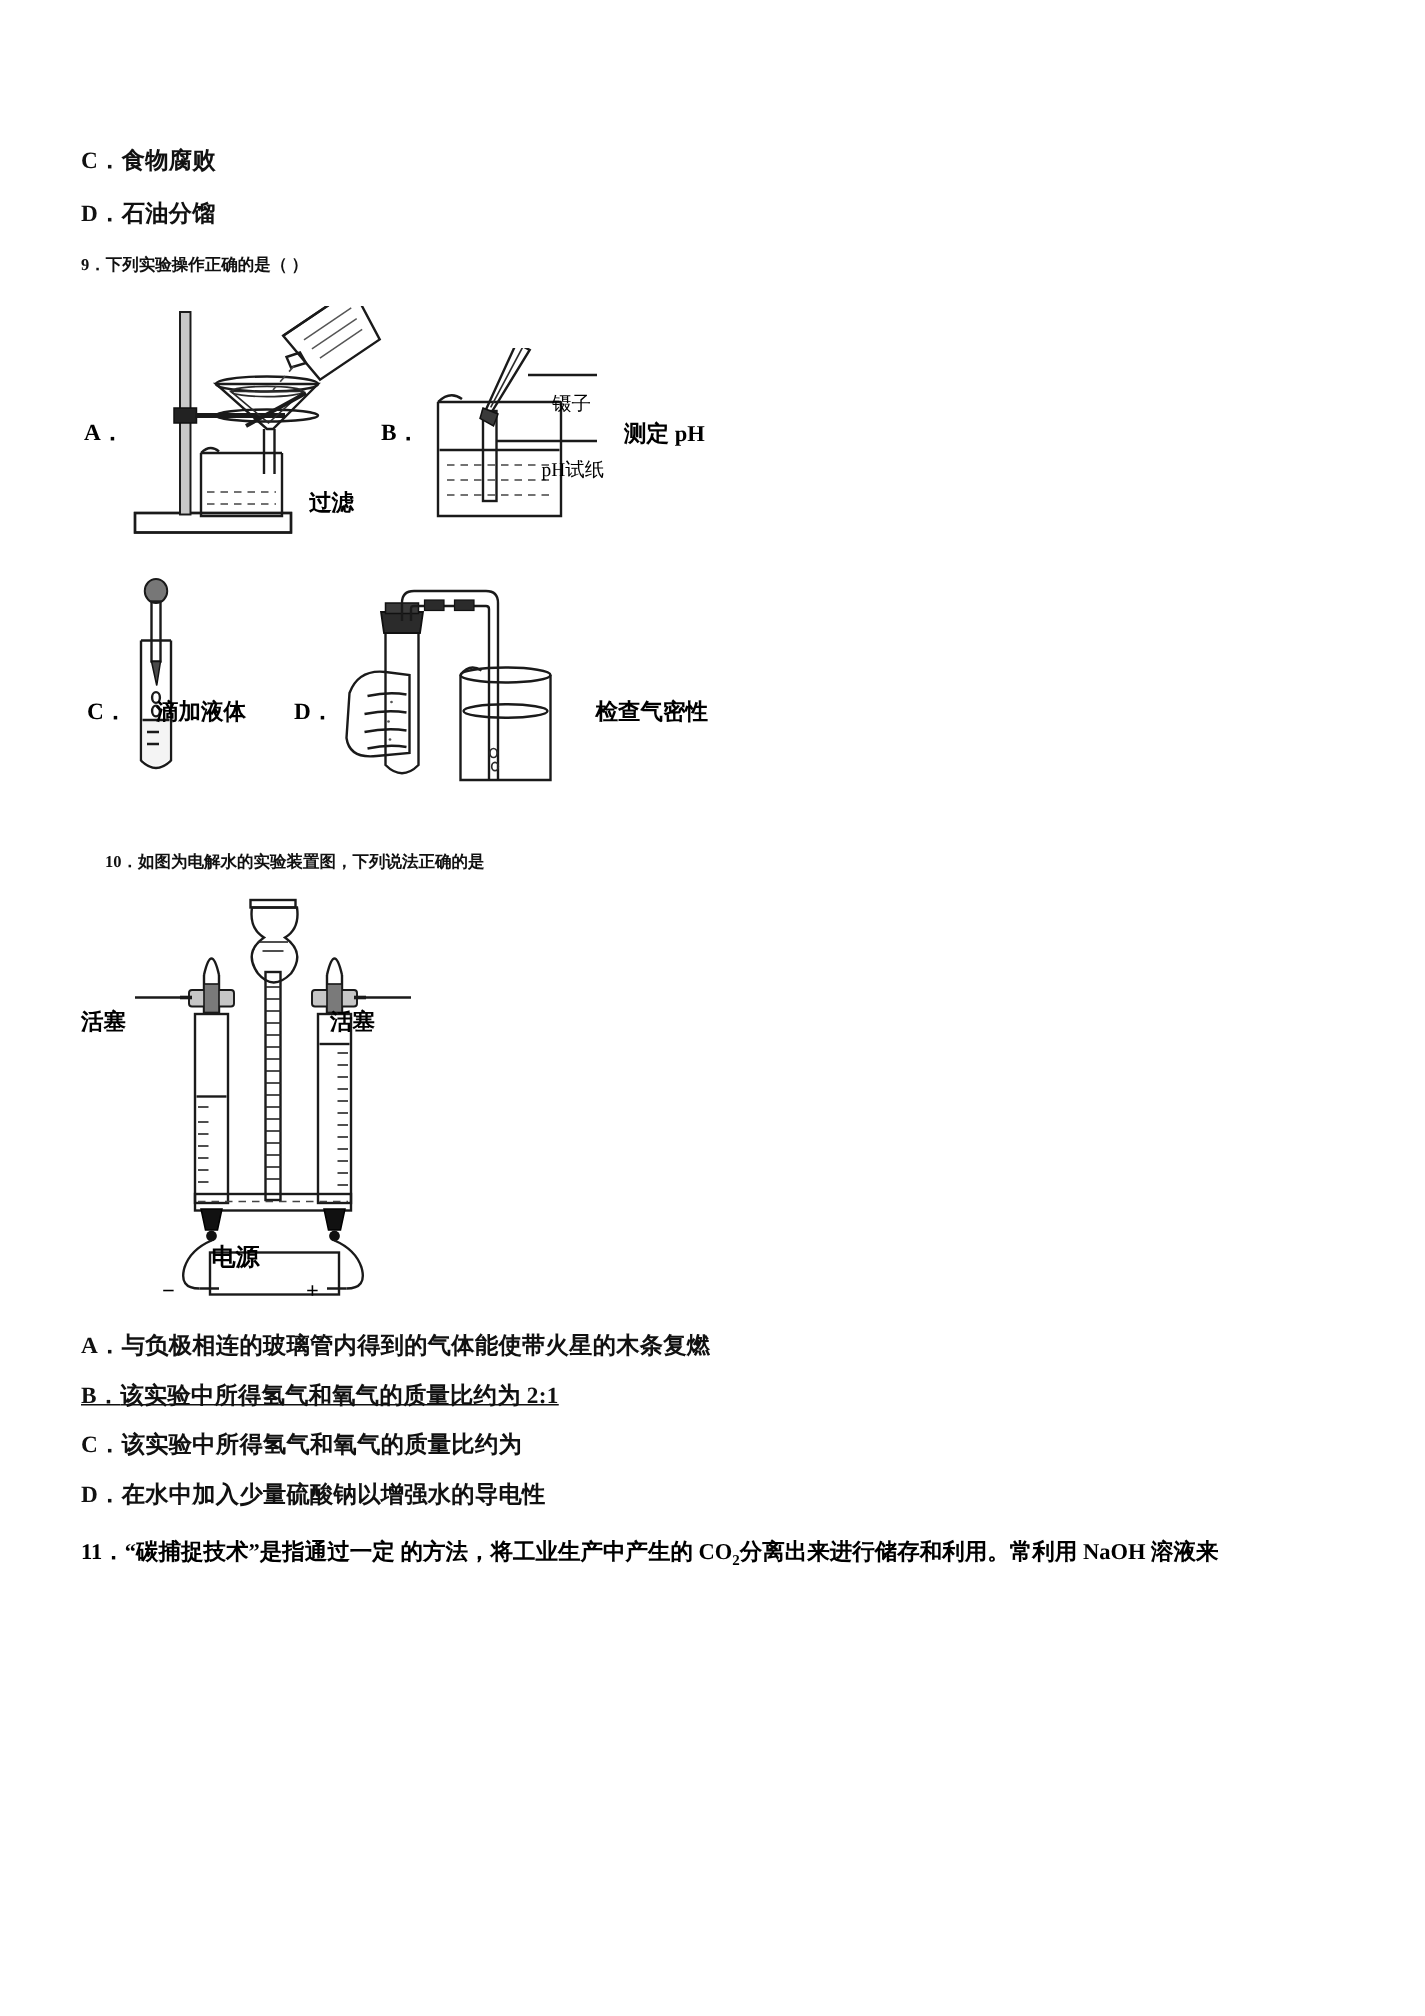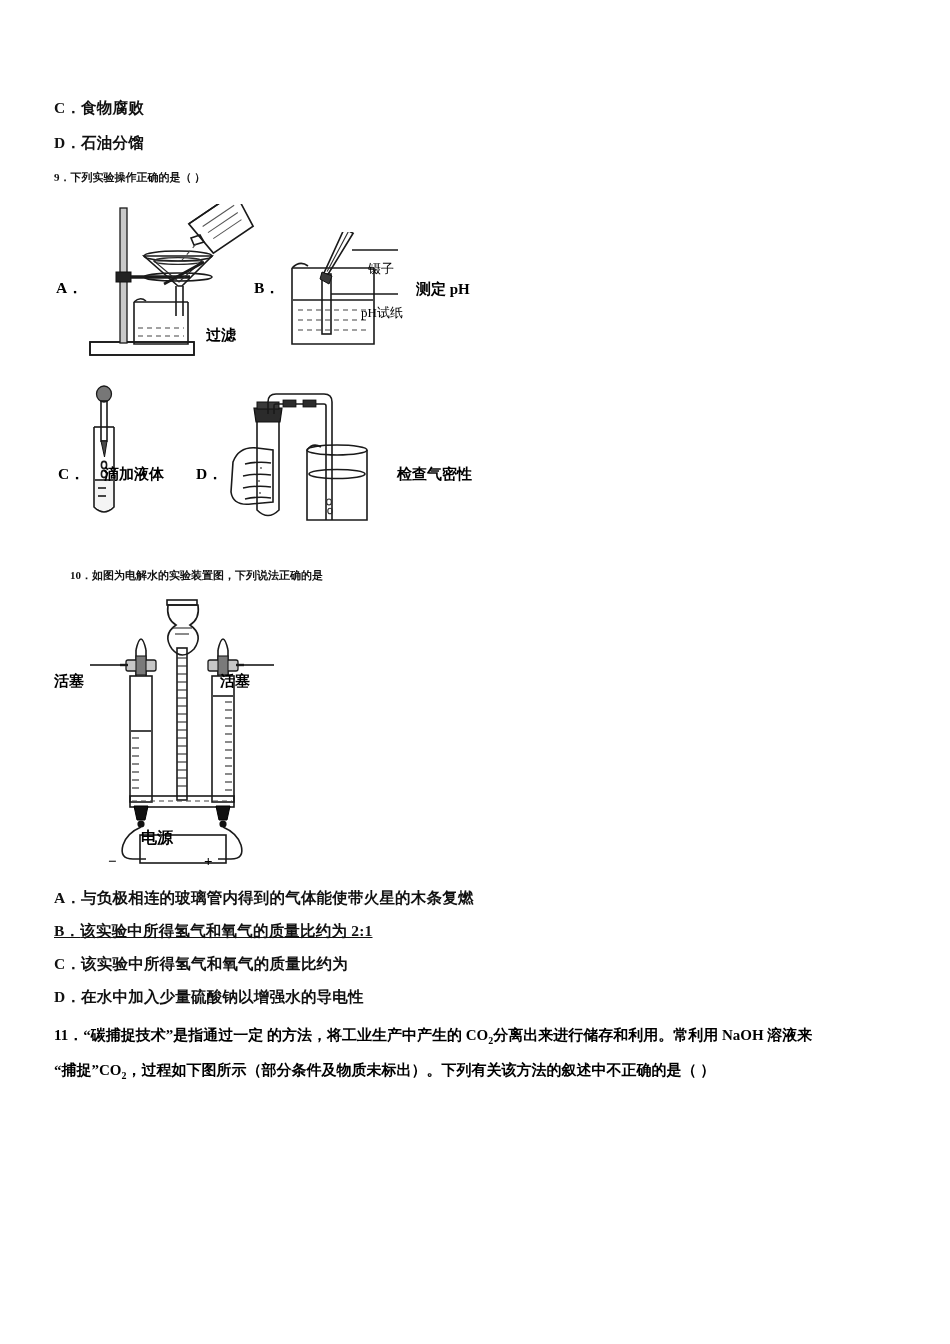--- a/index.html
+++ b/index.html
@@ -357,17 +357,14 @@
   <div class="line opt" style="left:38px; top:956px;">
     <span class="ltr">C．</span><span>该实验中所得氢气和氧气的质量比约为</span>
   </div>
   <div class="line opt" style="left:38px; top:989px;">
     <span class="ltr">D．</span><span>在水中加入少量硫酸钠以增强水的导电性</span>
   </div>
 
   <div class="q11" style="left:38px; top:1028px;">
     <span>11．</span><span>“碳捕捉技术”是指通过一定 的方法，将工业生产中产生的 CO</span><sub>2</sub><span>分离出来进行储存和利用。常利用 NaOH 溶液来</span>
   </div>
-  <div class="q11" style="left:38px; top:1063px;">
-    <span>“捕捉”CO</span><sub>2</sub><span>，过程如下图所示（部分条件及物质未标出）。下列有关该方法的叙述中不正确的是（      ）</span>
-  </div>
 
 </div>
 
 </body></html>

